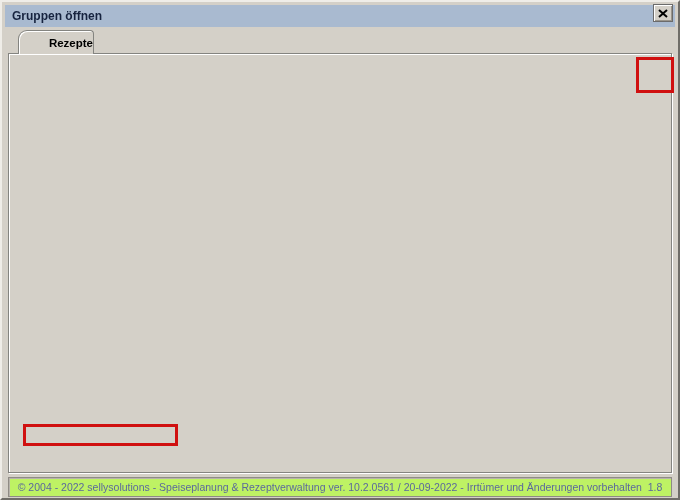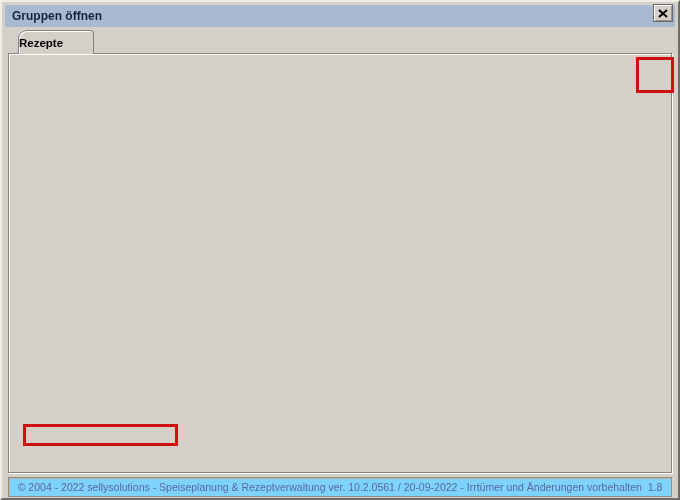--- a/index.html
+++ b/index.html
@@ -14,21 +14,21 @@
     background:#a9bad0; display:flex; align-items:center; padding-left:7px; }
   .titlebar .ttl { font-weight:bold; font-size:12px; color:#16233f; }
   .closebtn { position:absolute; right:5px; top:2px; width:20px; height:18px;
     background:#d4d0c8; border:1px solid #6b6b6b;
     box-shadow:inset 1px 1px 0 #fff, inset -1px -1px 0 #9a958c;
     display:flex; align-items:center; justify-content:center; cursor:default; }
   
   .tab { position:absolute; left:16px; top:28px; width:76px; height:24px;
     background:#d4d0c8; border:1px solid #848480; border-bottom:none;
     border-radius:9px 4px 0 0; box-shadow:inset 1px 1px 0 #fff;
-    display:flex; align-items:center; justify-content:flex-start;
+    display:flex; align-items:center; justify-content:flex-end;
     font-weight:bold; font-size:11.5px; z-index:3; }
   .panel { position:absolute; left:6px; top:51px; width:664px; height:420px;
     border:1px solid #848480; box-shadow:inset 1px 1px 0 #fff, 1px 1px 0 #fff;
     background:#d4d0c8; z-index:1; }
   .lbl { position:absolute; color:#111; }
   
   .sunken { border:1px solid #6e6c68; box-shadow:inset 1px 1px 0 #b7b3ab; background:#fff; }
   .btn { position:absolute; background:#d4d0c8; border:1px solid #6b6b6b;
     box-shadow:inset 1px 1px 0 #fff, inset -1px -1px 0 #9a958c;
     display:flex; align-items:center; justify-content:center; font-size:11.5px; color:#000; cursor:default; }
@@ -78,21 +78,21 @@
   .foundlbl { position:absolute; left:23px; top:424px; width:150px; height:18px;
     background:#d4d0c8; border:1px solid #8f8b85; display:flex; align-items:center; justify-content:center;
     color:#3e3ea8; font-size:11px; white-space:pre; }
   .htrack { position:absolute; top:424px; height:18px; background:#cdc9c1; border:1px solid #a8a49c; }
   
   .redbox { position:absolute; border:3px solid #d01010; background:transparent; z-index:9; }
   
   .statusbar { position:absolute; left:6px; top:475px; width:664px; height:20px;
     border:1px solid #8f8b85; box-shadow:inset 1px 1px 0 #b7b3ab;
     display:flex; align-items:center; justify-content:center;
-    color:#5b699c; font-size:10.5px; white-space:pre; background:#7dd3fc; }
+    color:#5b699c; font-size:10.5px; white-space:pre; background:#bef264; }
   .dots { display:flex; flex-direction:column; gap:2px; }
   .dots i { width:3px; height:3px; background:#000; border-radius:50%; }
 </style>
 </head>
 <body>
 
 <div id="win">
 
   <div class="titlebar">
     <span class="ttl">Gruppen öffnen</span>

